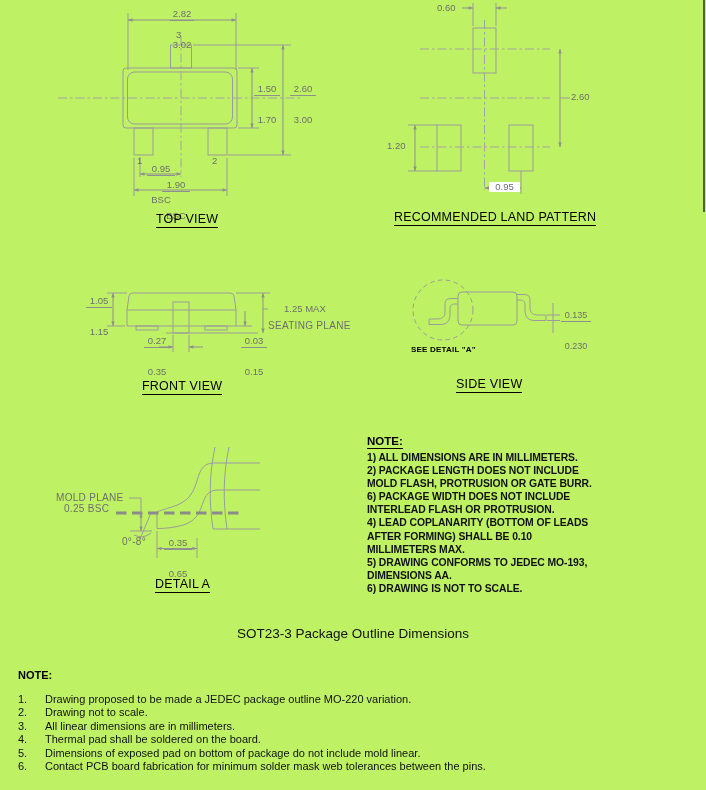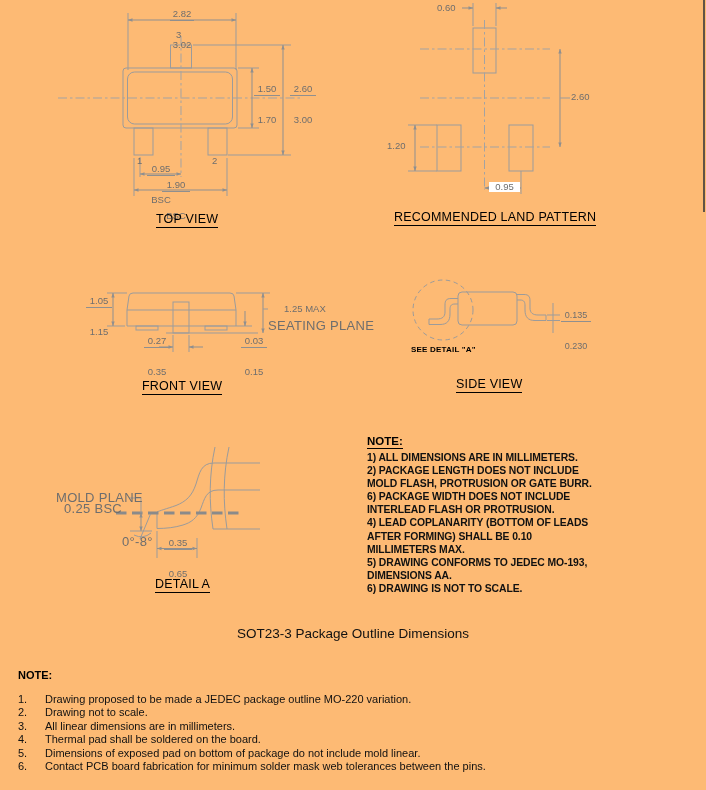--- a/index.html
+++ b/index.html
@@ -1,28 +1,28 @@
 <!DOCTYPE html>
 <html><head>
 <meta charset="utf-8">
 <style>
   html,body{margin:0;padding:0;background:#fff}
-  #page{position:relative;width:706px;height:790px;background:#fdba74;font-family:"Liberation Sans",sans-serif;overflow:hidden}
+  #page{position:relative;width:706px;height:790px;background:#bef264;font-family:"Liberation Sans",sans-serif;overflow:hidden}
   svg.draw{position:absolute;left:0;top:0}
   .ln{stroke:#9b9b9b;stroke-width:1;fill:none}
   .dl{stroke:#8f8f8f;stroke-width:1;fill:none}
   .cl{stroke:#a3a3a3;stroke-width:1;fill:none;stroke-dasharray:9 3 2.5 3}
   .gd{stroke:#8a8a8a;stroke-width:3.2;fill:none;stroke-dasharray:10.5 5.5}
   .edge{stroke:#3a3a3a;stroke-width:1.6;fill:none}
   .dim,.dim2{position:absolute;color:#6e6e6e;font-size:9.5px;line-height:10px;text-align:center;white-space:nowrap}
   .dim2 .v1{border-bottom:1px solid #8f8f8f;padding-bottom:1px}
   .dim2 .v2{padding-top:19px}
   .bg{background:#fff;padding:0 2px}
   .ra{text-align:left}
-  .small{font-size:13px;letter-spacing:.3px}
+  .small{font-size:10px;letter-spacing:.3px}
   .viewlabel{position:absolute;font-weight:normal;font-size:12.5px;color:#000;letter-spacing:.2px;border-bottom:1.6px solid #000;padding-bottom:1px;white-space:nowrap}
   .seedetail{position:absolute;font-weight:bold;font-size:8px;color:#000;letter-spacing:.2px;white-space:nowrap}
   .noteblock{position:absolute;left:367px;top:431px;width:335px}
   .noteblock .nh{font-weight:bold;font-size:11.5px;color:#000;border-bottom:1.6px solid #000;display:inline-block;padding-bottom:1px}
   .nlines{margin-top:2px}
   .nline{font-weight:bold;font-size:10.4px;line-height:13.1px;color:#111;letter-spacing:-.1px;white-space:nowrap}
   .caption{position:absolute;left:0;top:626px;width:706px;text-align:center;font-size:13.5px;color:#111}
   .bnotes{position:absolute;left:18px;top:669px;width:672px}
   .bnotes .nh{font-weight:bold;font-size:11px;color:#000}
   .bitems{margin-top:12px}

